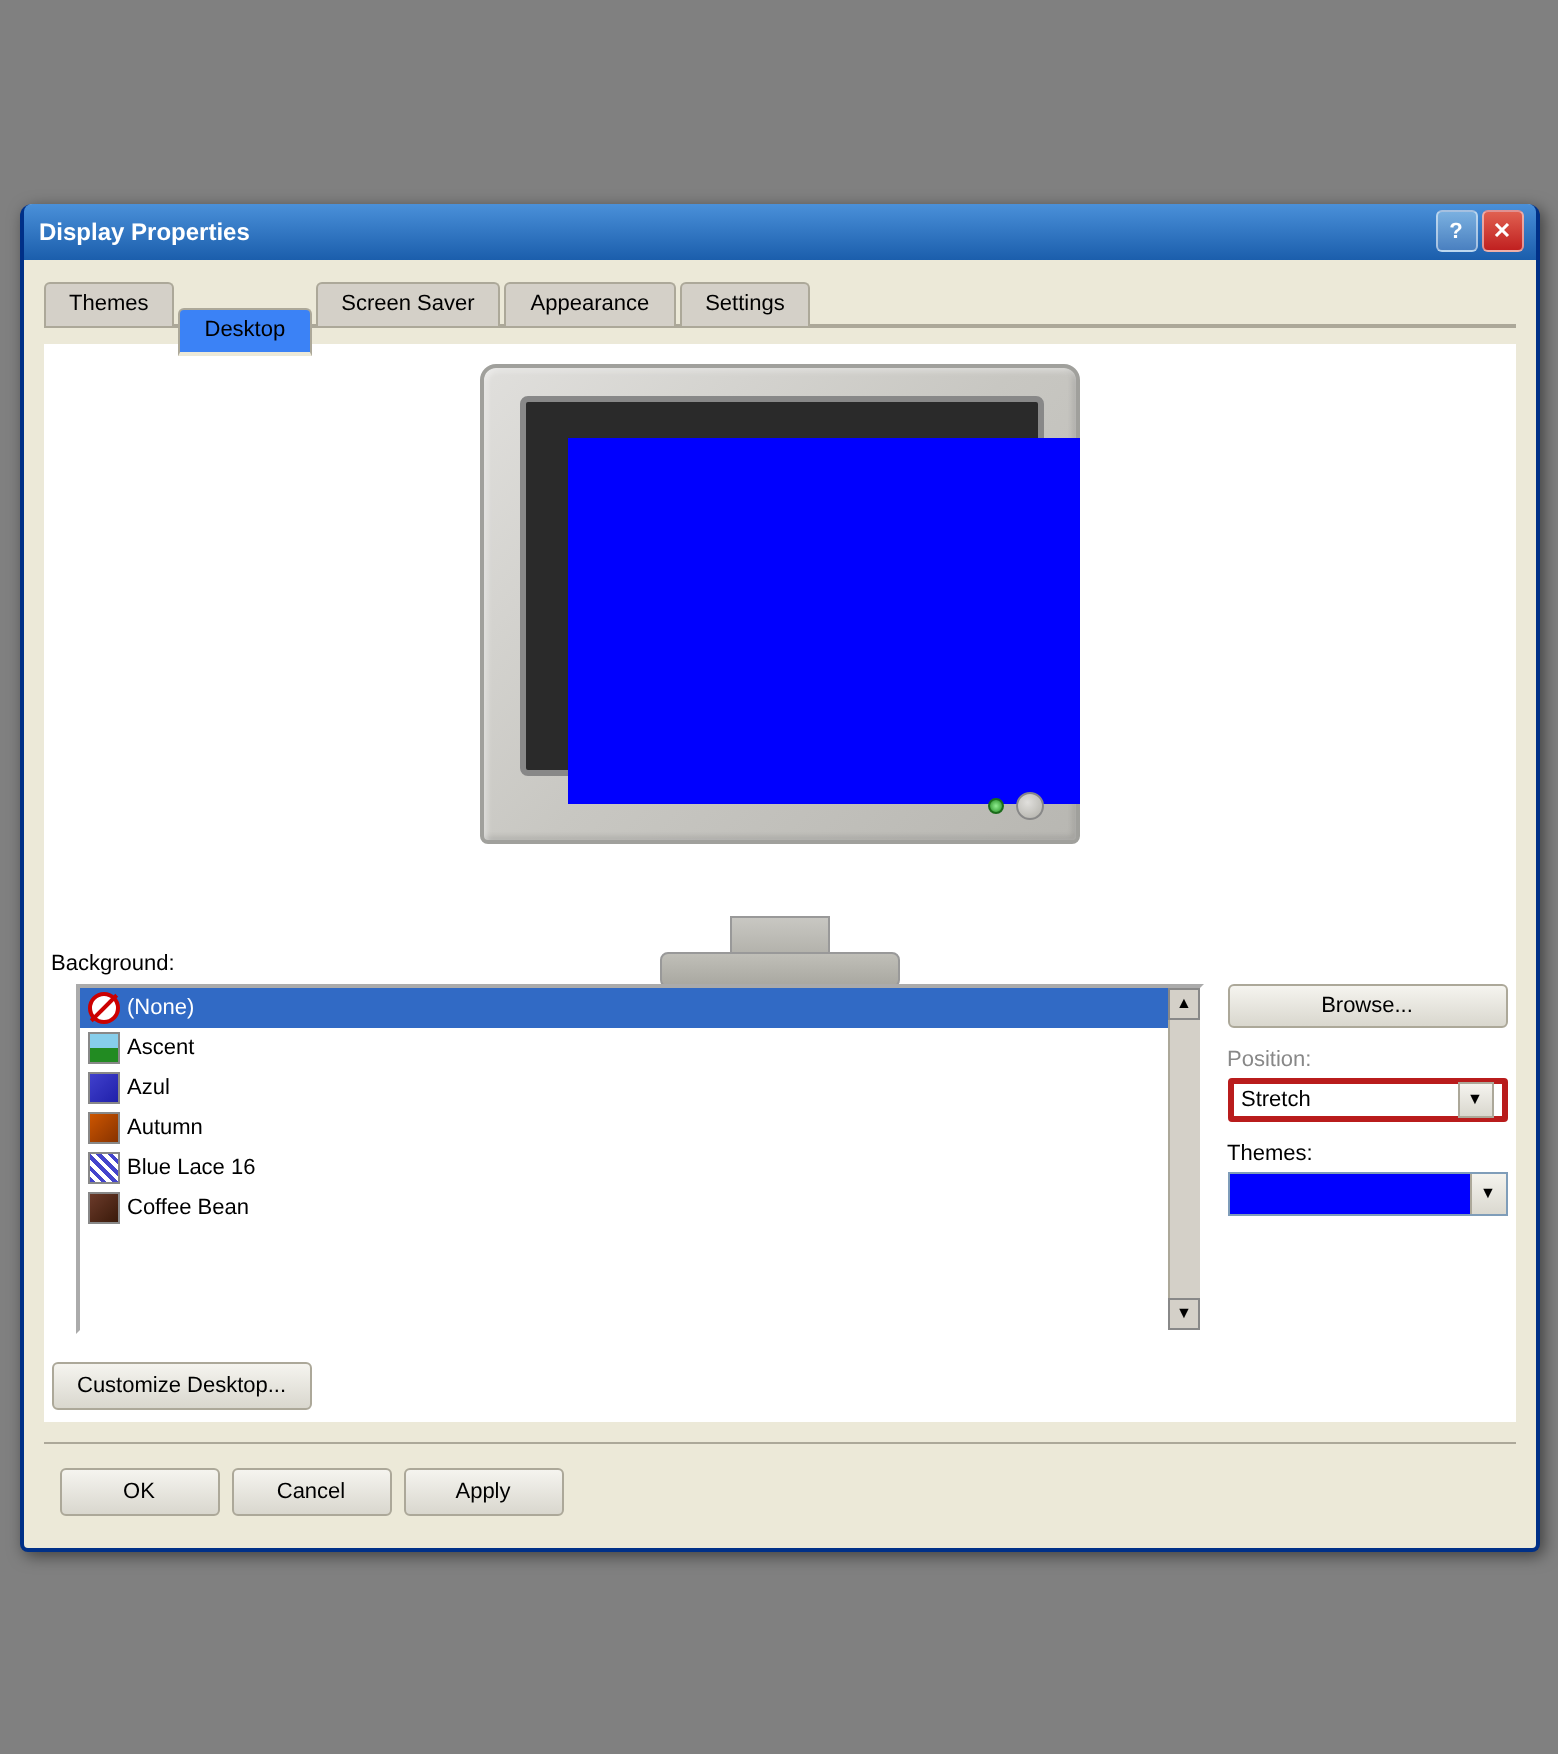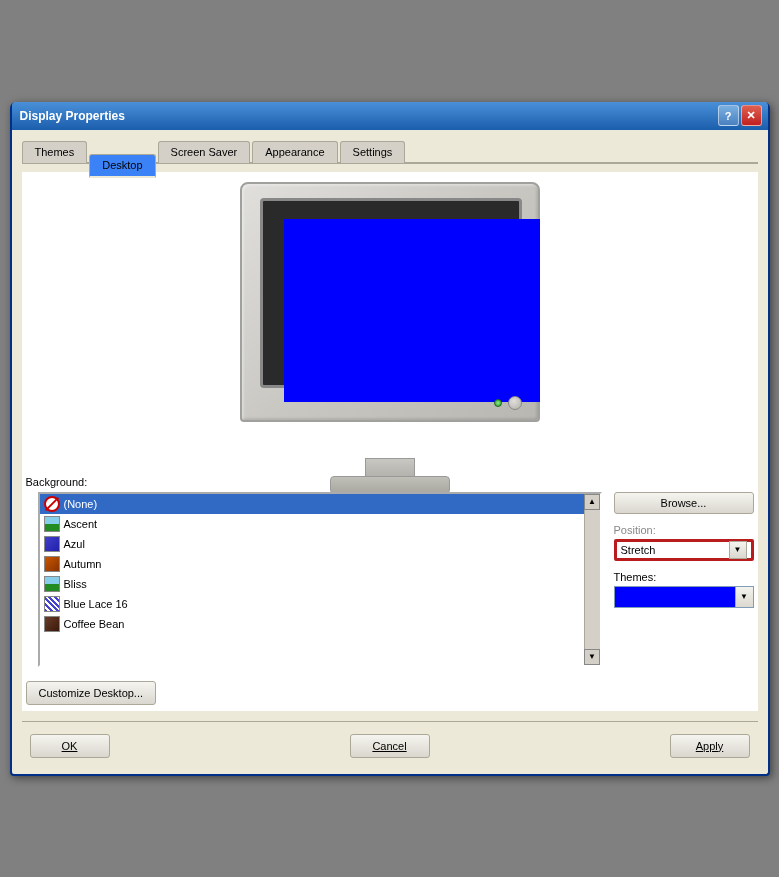--- a/index.html
+++ b/index.html
@@ -381,26 +381,25 @@
     .customize-btn {
       padding: 5px 12px;
       background: linear-gradient(to bottom, #F5F4EF, #D9D7CE);
       border: 1px solid #ACA899;
       border-radius: 3px;
       cursor: pointer;
       font-size: 11px;
     }
     .bottom-buttons {
       display: flex;
-      justify-content: space-between;
-      gap: 23px;
+      justify-content: flex-start;
+      gap: 6px;
       padding: 12px 8px 6px 8px;
       border-top: 1px solid #ACA899;
       margin-top: 10px;
-      text-decoration: underline;
     }
     .action-btn {
       padding: 5px 0;
       width: 80px;
       background: linear-gradient(to bottom, #F5F4EF, #D9D7CE);
       border: 1px solid #ACA899;
       border-radius: 3px;
       cursor: pointer;
       font-size: 11px;
       text-align: center;
@@ -476,26 +475,20 @@
                 <span>Azul</span>
               </div>
 
               <div class="bg-item">
                 <div class="bg-item-icon">
                   <div class="icon-img" style="background: linear-gradient(135deg, #cc5500, #883300);"></div>
                 </div>
                 <span>Autumn</span>
               </div>
 
-              <div class="bg-item">
-                <div class="bg-item-icon">
-                  <div class="icon-img-landscape"></div>
-                </div>
-                <span>Bliss</span>
-              </div>
 
               <div class="bg-item">
                 <div class="bg-item-icon">
                   <div class="icon-img-pattern"></div>
                 </div>
                 <span>Blue Lace 16</span>
               </div>
 
               <div class="bg-item">
                 <div class="bg-item-icon">

